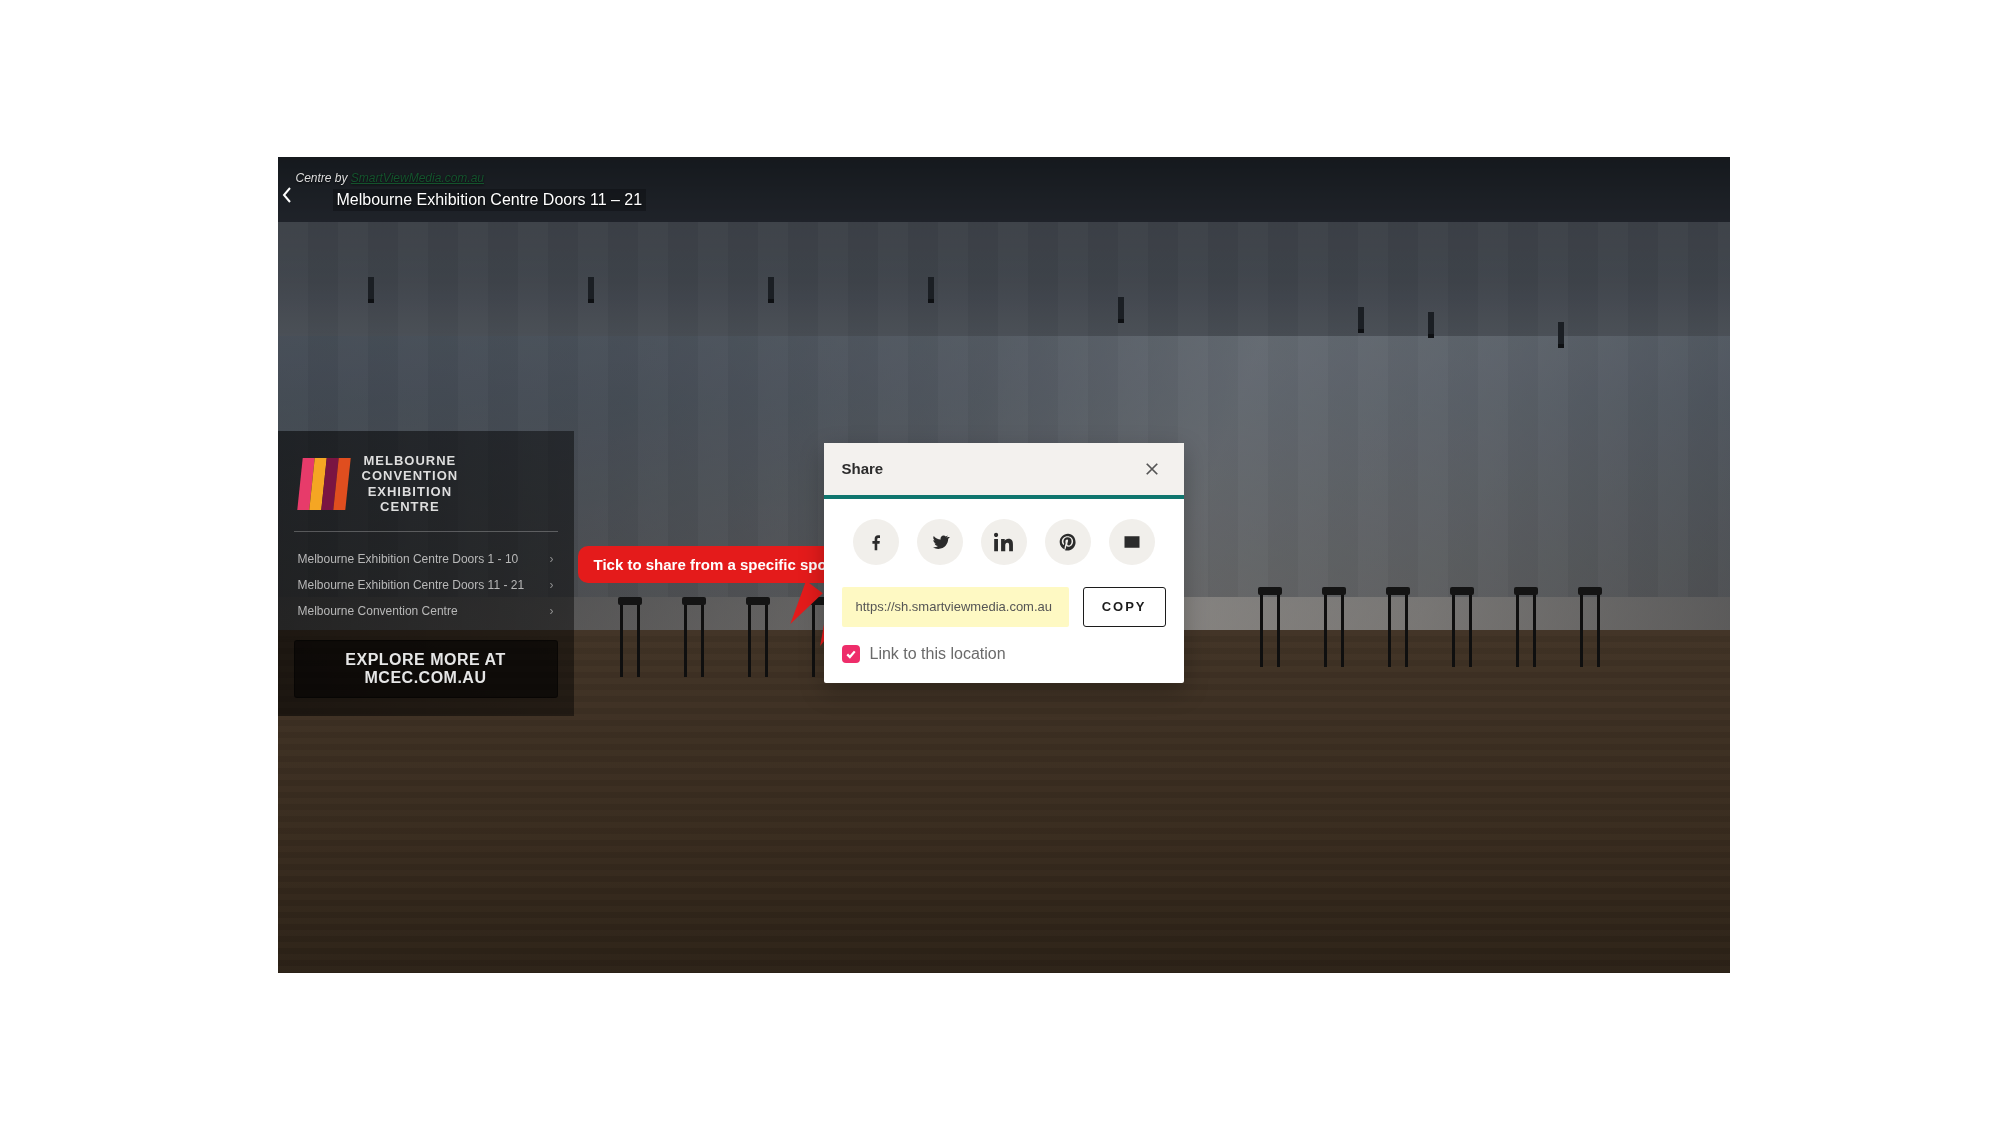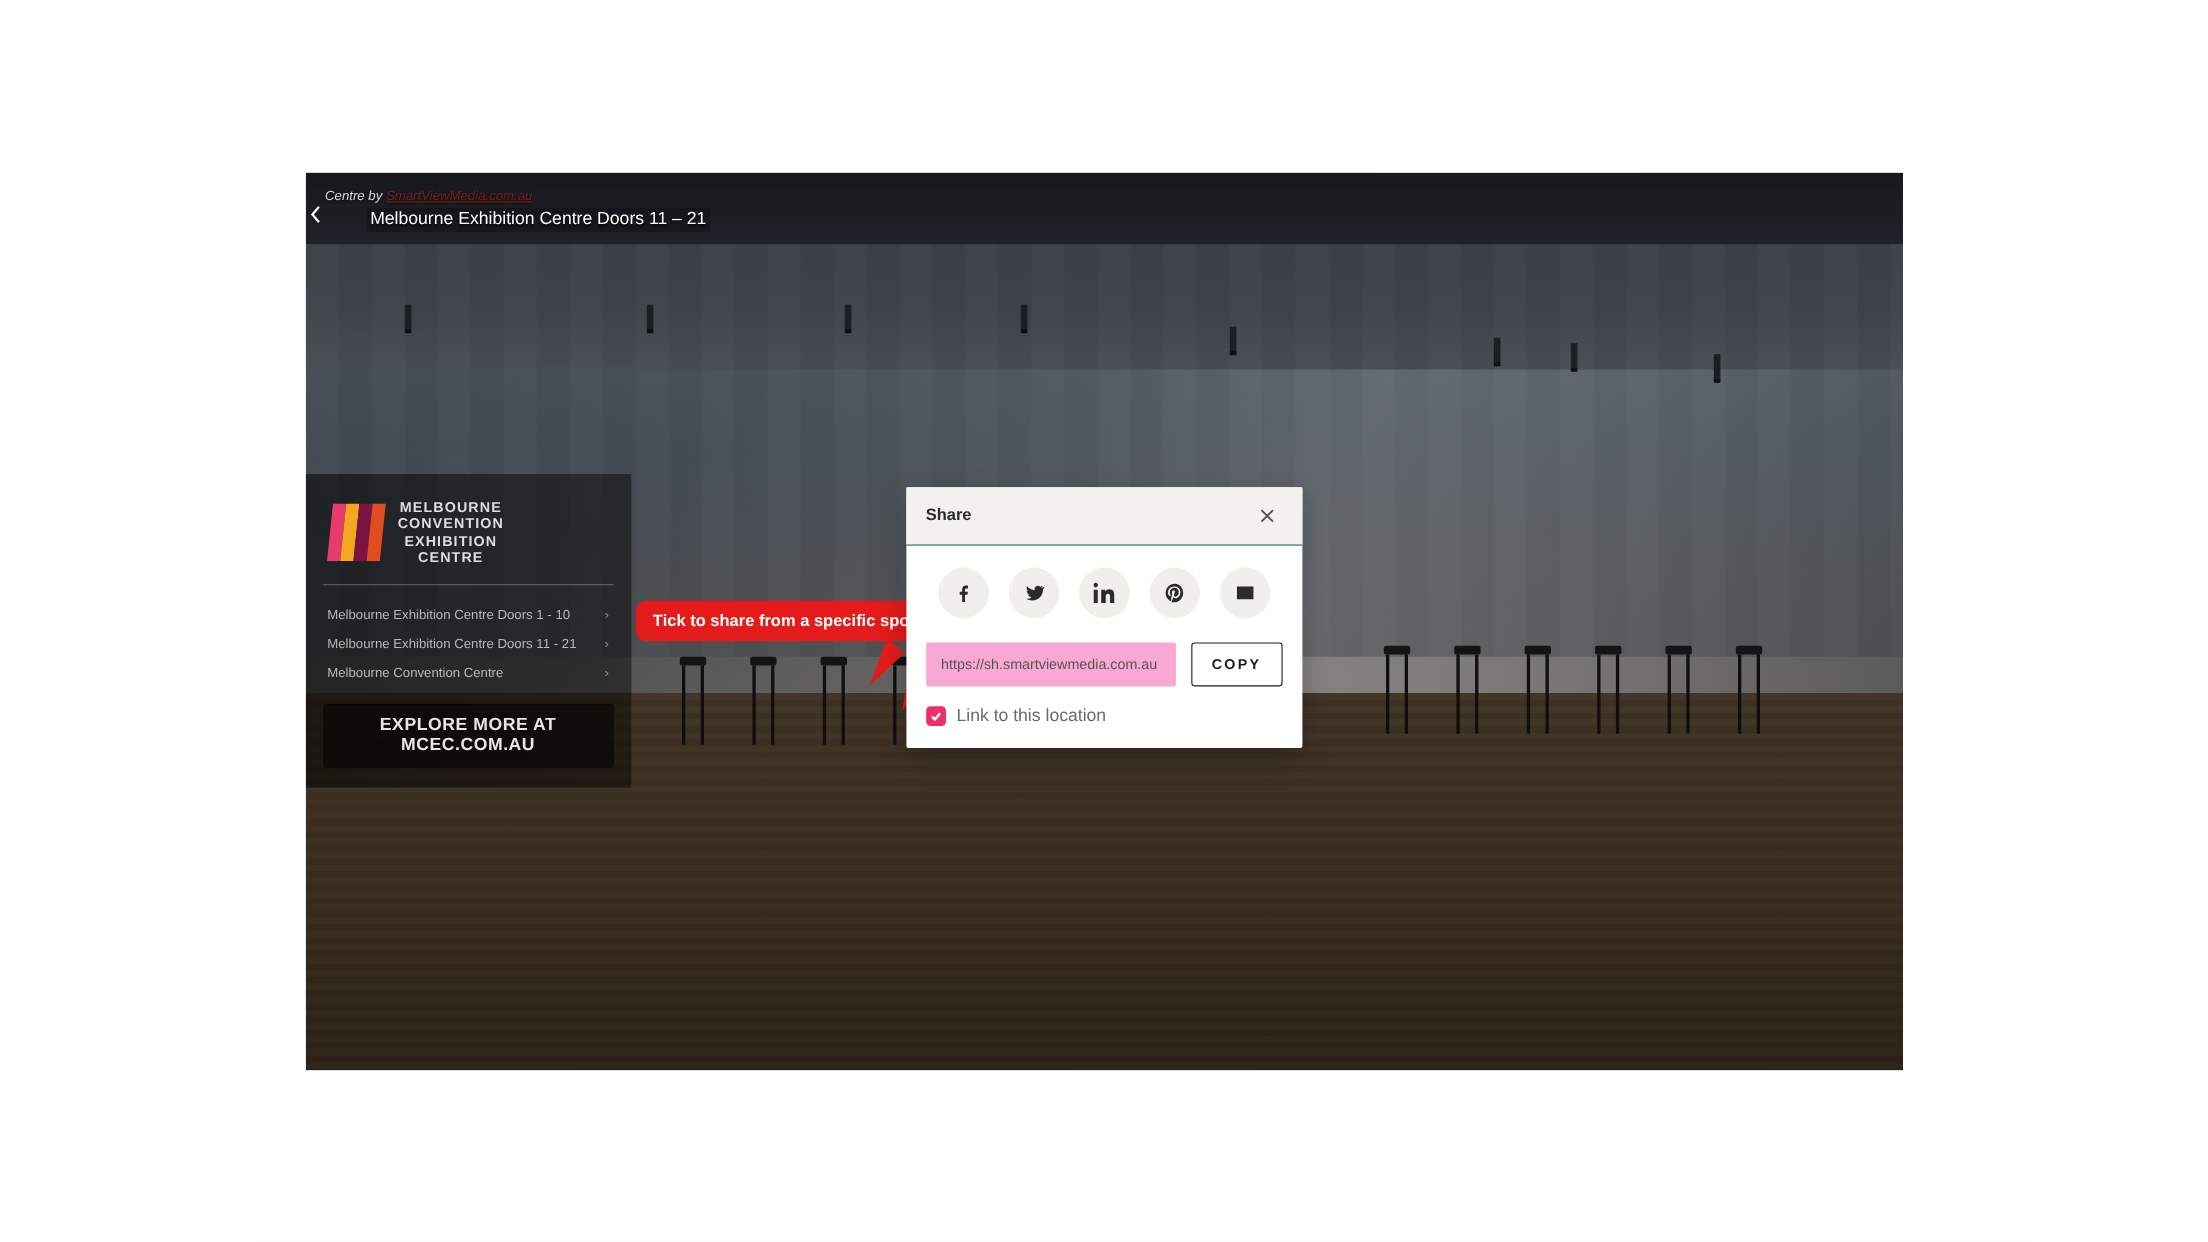--- a/index.html
+++ b/index.html
@@ -50,21 +50,21 @@
     display:flex; align-items:center; justify-content:center;
   }
   .back-btn svg { width:10px; height:16px; }
 
   
   .topbar {
     position: absolute; top: 14px; left: 18px; color: #e8e8e8; text-shadow: 0 1px 2px rgba(0,0,0,0.7);
     display: flex; flex-direction: column; gap: 4px;
   }
   .credit { font-size: 12px; font-style: italic; color: #ddd; }
-  .credit a { color: #7f1d1d; text-decoration: underline; }
+  .credit a { color: #14532d; text-decoration: underline; }
   .location-title { font-size: 16px; color: #fff; background: rgba(0,0,0,0.25); padding: 2px 4px; margin-left: 37px; }
 
   
   .side-panel {
     position: absolute; left: 0; top: 274px; width: 296px; padding: 0 16px;
     background: linear-gradient(to right, rgba(0,0,0,0.55), rgba(0,0,0,0.45));
     color: #cfcfcf;
   }
   .logo-block { display:flex; align-items:center; gap:14px; padding: 22px 6px 16px; border-bottom: 1px solid rgba(255,255,255,0.25); text-align: center; }
   .mcec-mark { width: 48px; height: 52px; position: relative; }
@@ -84,35 +84,35 @@
     border-radius:3px;
   }
 
   
   .share-modal {
     position: absolute; left: 546px; top: 286px; width: 360px; background: #fff; border-radius: 2px;
     box-shadow: 0 8px 24px rgba(0,0,0,0.25);
   }
   .share-header {
     display:flex; align-items:center; justify-content:space-between; padding: 12px 18px;
-    background: #f3f1ee; border-bottom: 1px solid #0f766e;
+    background: #f3f1ee; border-bottom: 4px solid #0f766e;
   }
   .share-title { font-size: 15px; color:#2c2c2c; font-weight:600; }
   .close-x { width: 28px; height: 28px; display:flex; align-items:center; justify-content:center; cursor:pointer; color:#555; border-radius:50%; }
 
   .share-body { padding: 16px 18px 20px; }
   .social-row { display:flex; gap: 18px; justify-content:center; margin: 4px 0 22px; }
   .social-btn {
     width: 46px; height: 46px; border-radius: 50%; background:#f1efeb; display:flex; align-items:center; justify-content:center; cursor:pointer;
   }
   .social-btn svg { width: 20px; height:20px; fill:#2b2b2b; }
 
   .url-row { display:flex; align-items:stretch; gap:14px; margin-bottom: 18px; }
   .url-input {
-    flex:1; background:#f9a8d4; border:none; padding: 0 14px; font-size:13px; color:#555; height:40px; border-radius:2px;
+    flex:1; background:#fef9c3; border:none; padding: 0 14px; font-size:13px; color:#555; height:40px; border-radius:2px;
   }
   .copy-btn {
     border: 1.5px solid #1c1c1c; background:#fff; color:#1c1c1c; font-size:13px; font-weight:700; letter-spacing:2px;
     padding: 0 18px; height:40px; border-radius:3px; cursor:pointer;
   }
 
   .loc-row { display:flex; align-items:center; gap:10px; }
   .chk {
     width:18px; height:18px; border-radius:4px; background:#ee2d6a; display:flex; align-items:center; justify-content:center; cursor:pointer;
   }

